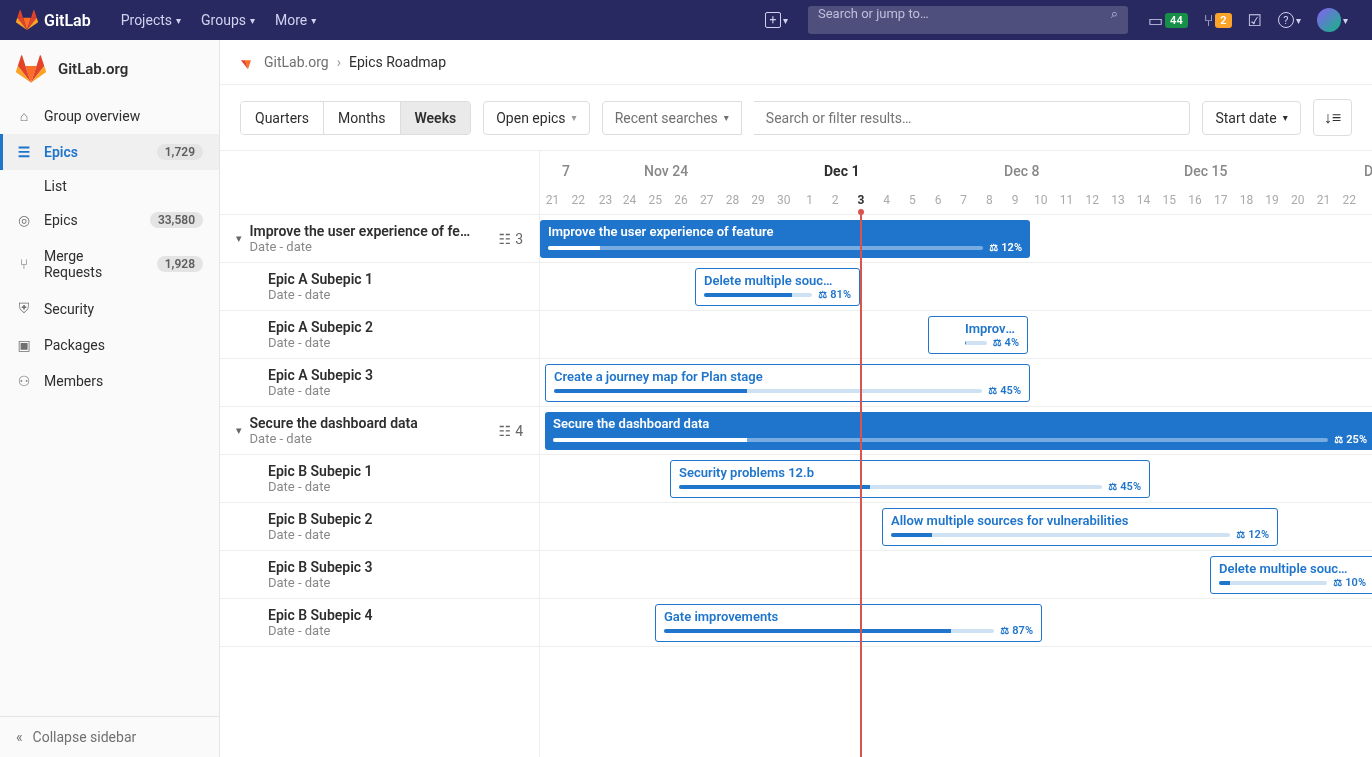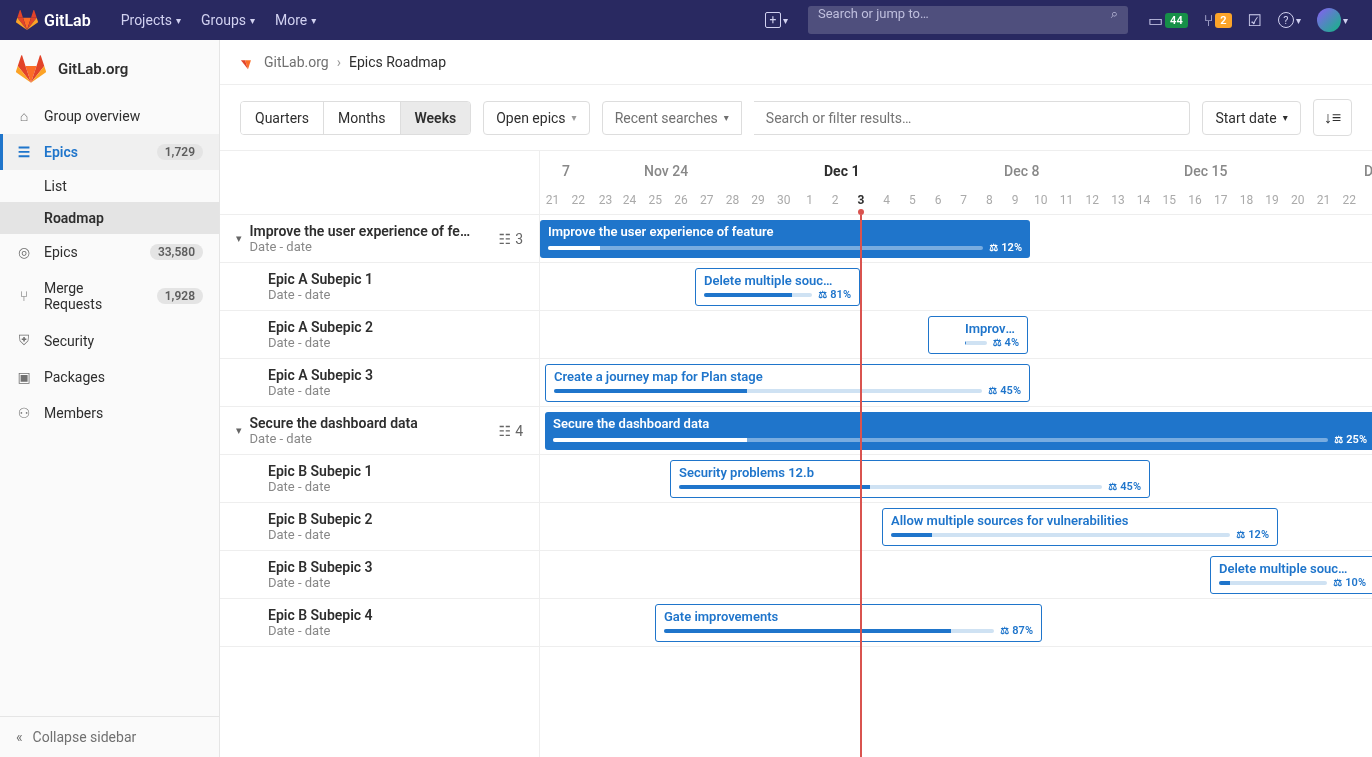--- a/index.html
+++ b/index.html
@@ -161,21 +161,20 @@
     <div class="sb-item">
         <span class="sicon">⌂</span>
         <span>Group overview</span>
       </div>
     <div class="sb-item active">
         <span class="sicon">☰</span>
         <span>Epics</span>
         <span class="sb-badge">1,729</span>
       </div>
     <div class="sb-sub">List</div>
-    <div class="sb-sub active">Roadmap</div>
     <div class="sb-item">
         <span class="sicon">◎</span>
         <span>Epics</span>
         <span class="sb-badge">33,580</span>
       </div>
     <div class="sb-item">
         <span class="sicon">⑂</span>
         <span>Merge Requests</span>
         <span class="sb-badge">1,928</span>
       </div>

